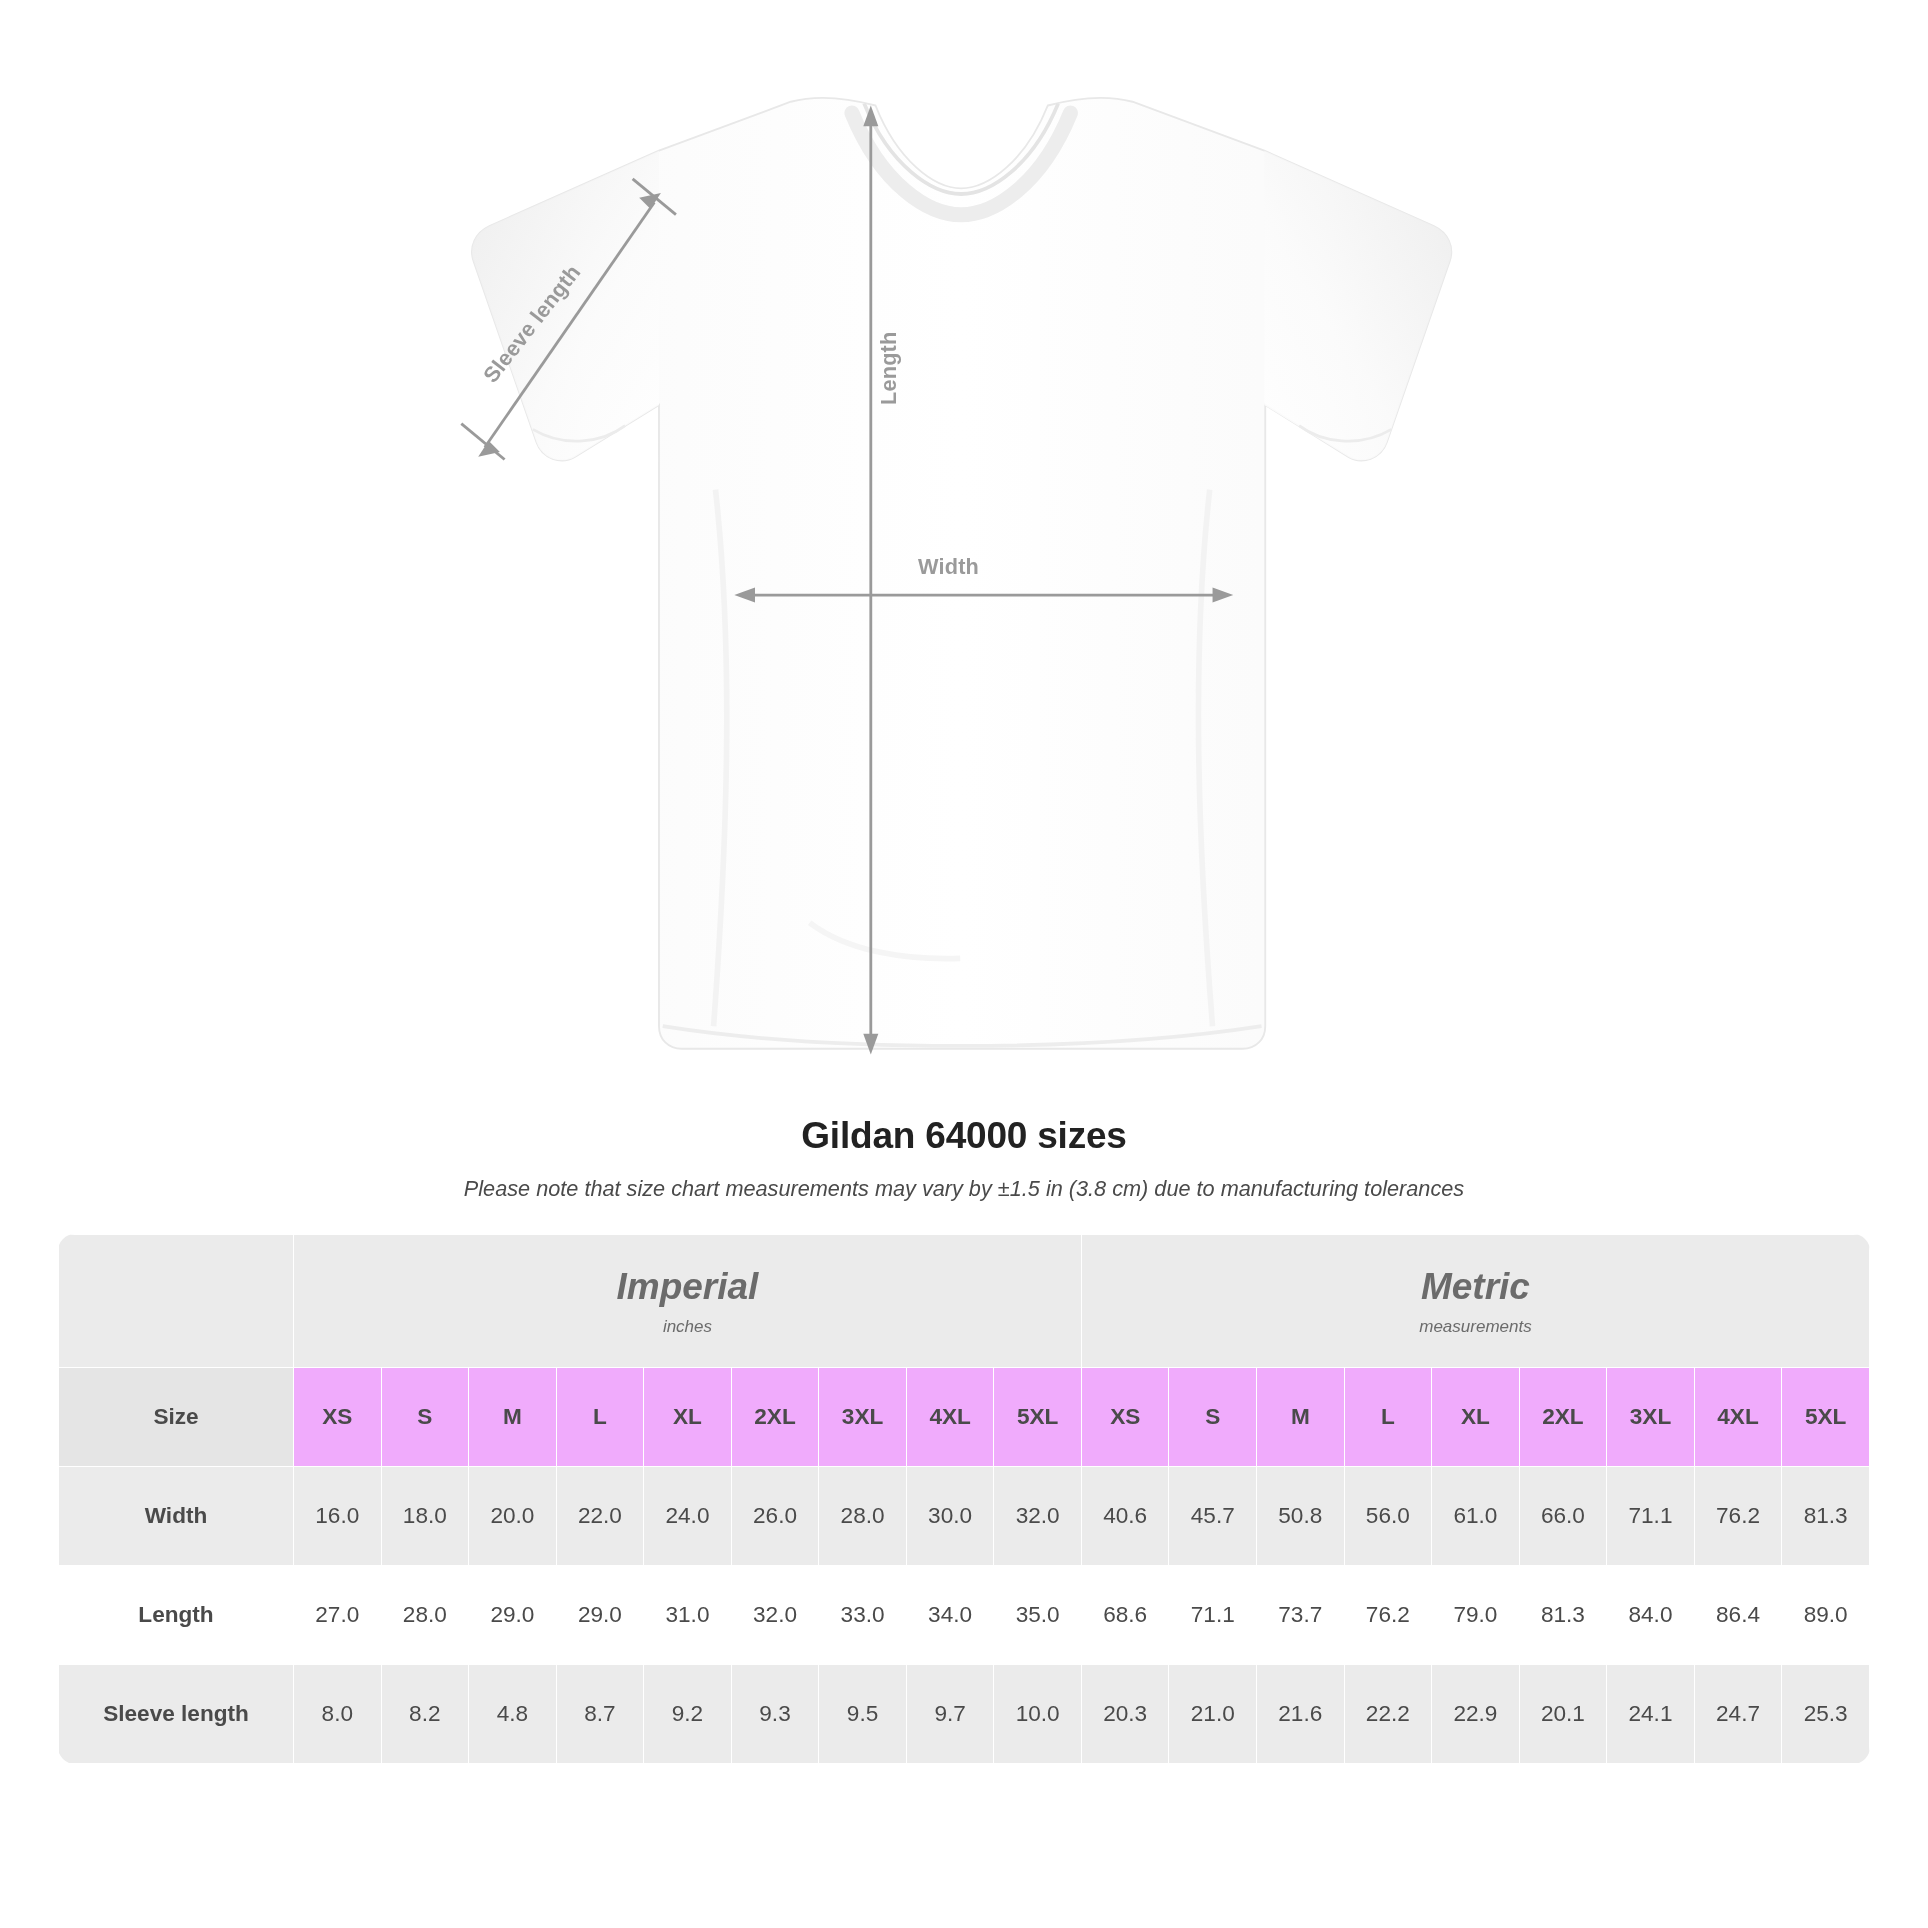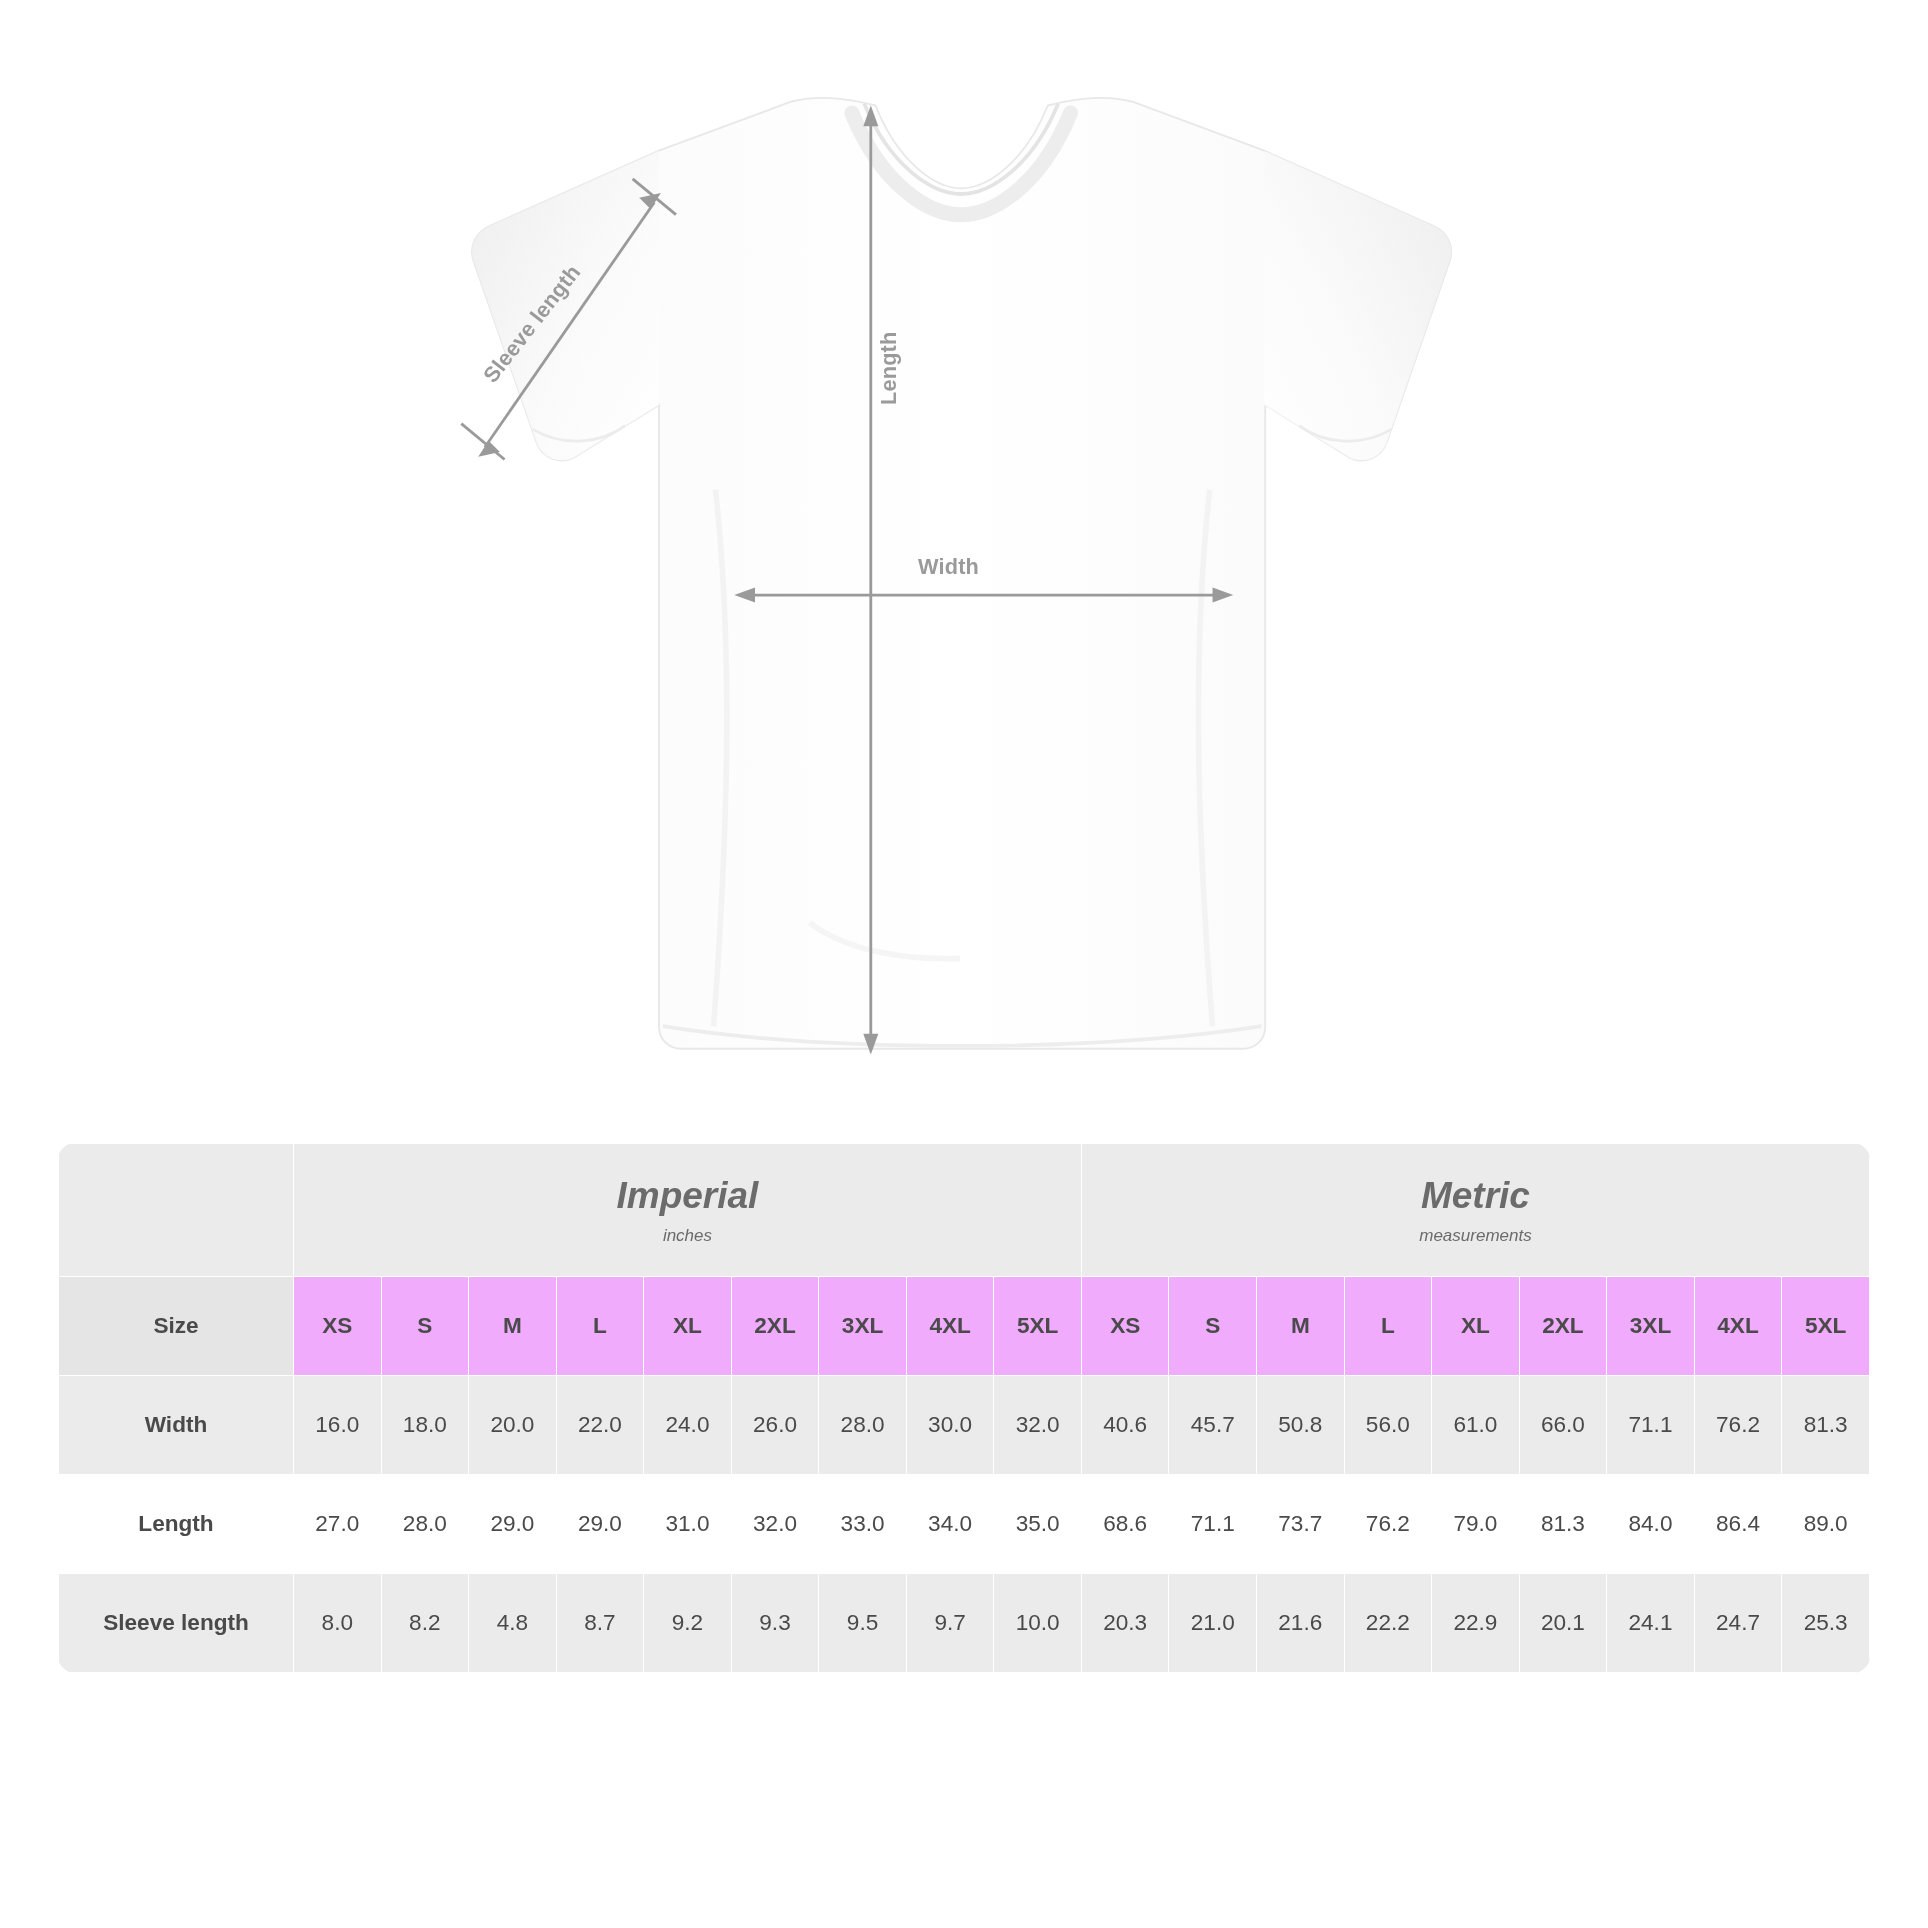--- a/index.html
+++ b/index.html
@@ -232,20 +232,22 @@
         <line x1="490" y1="450" x2="536" y2="488" stroke="#9a9a9a" stroke-width="3"></line>
       </svg>
     </div>
 
     <div class="dim-label lbl-length">Length</div>
     <div class="dim-label lbl-width">Width</div>
     <div class="dim-label lbl-sleeve">Sleeve length</div>
   </div>
 
   <div class="title-block">
+    <div class="chart-title">Gildan 64000 sizes</div>
+    <div class="chart-note">Please note that size chart measurements may vary by ±1.5 in (3.8 cm) due to manufacturing tolerances</div>
   </div>
 
   <div class="table-wrap">
     <table class="size-table">
       <colgroup>
         <col class="col-label">
       </colgroup>
       <tbody>
         <tr>
           <td class="corner-cell"></td>

